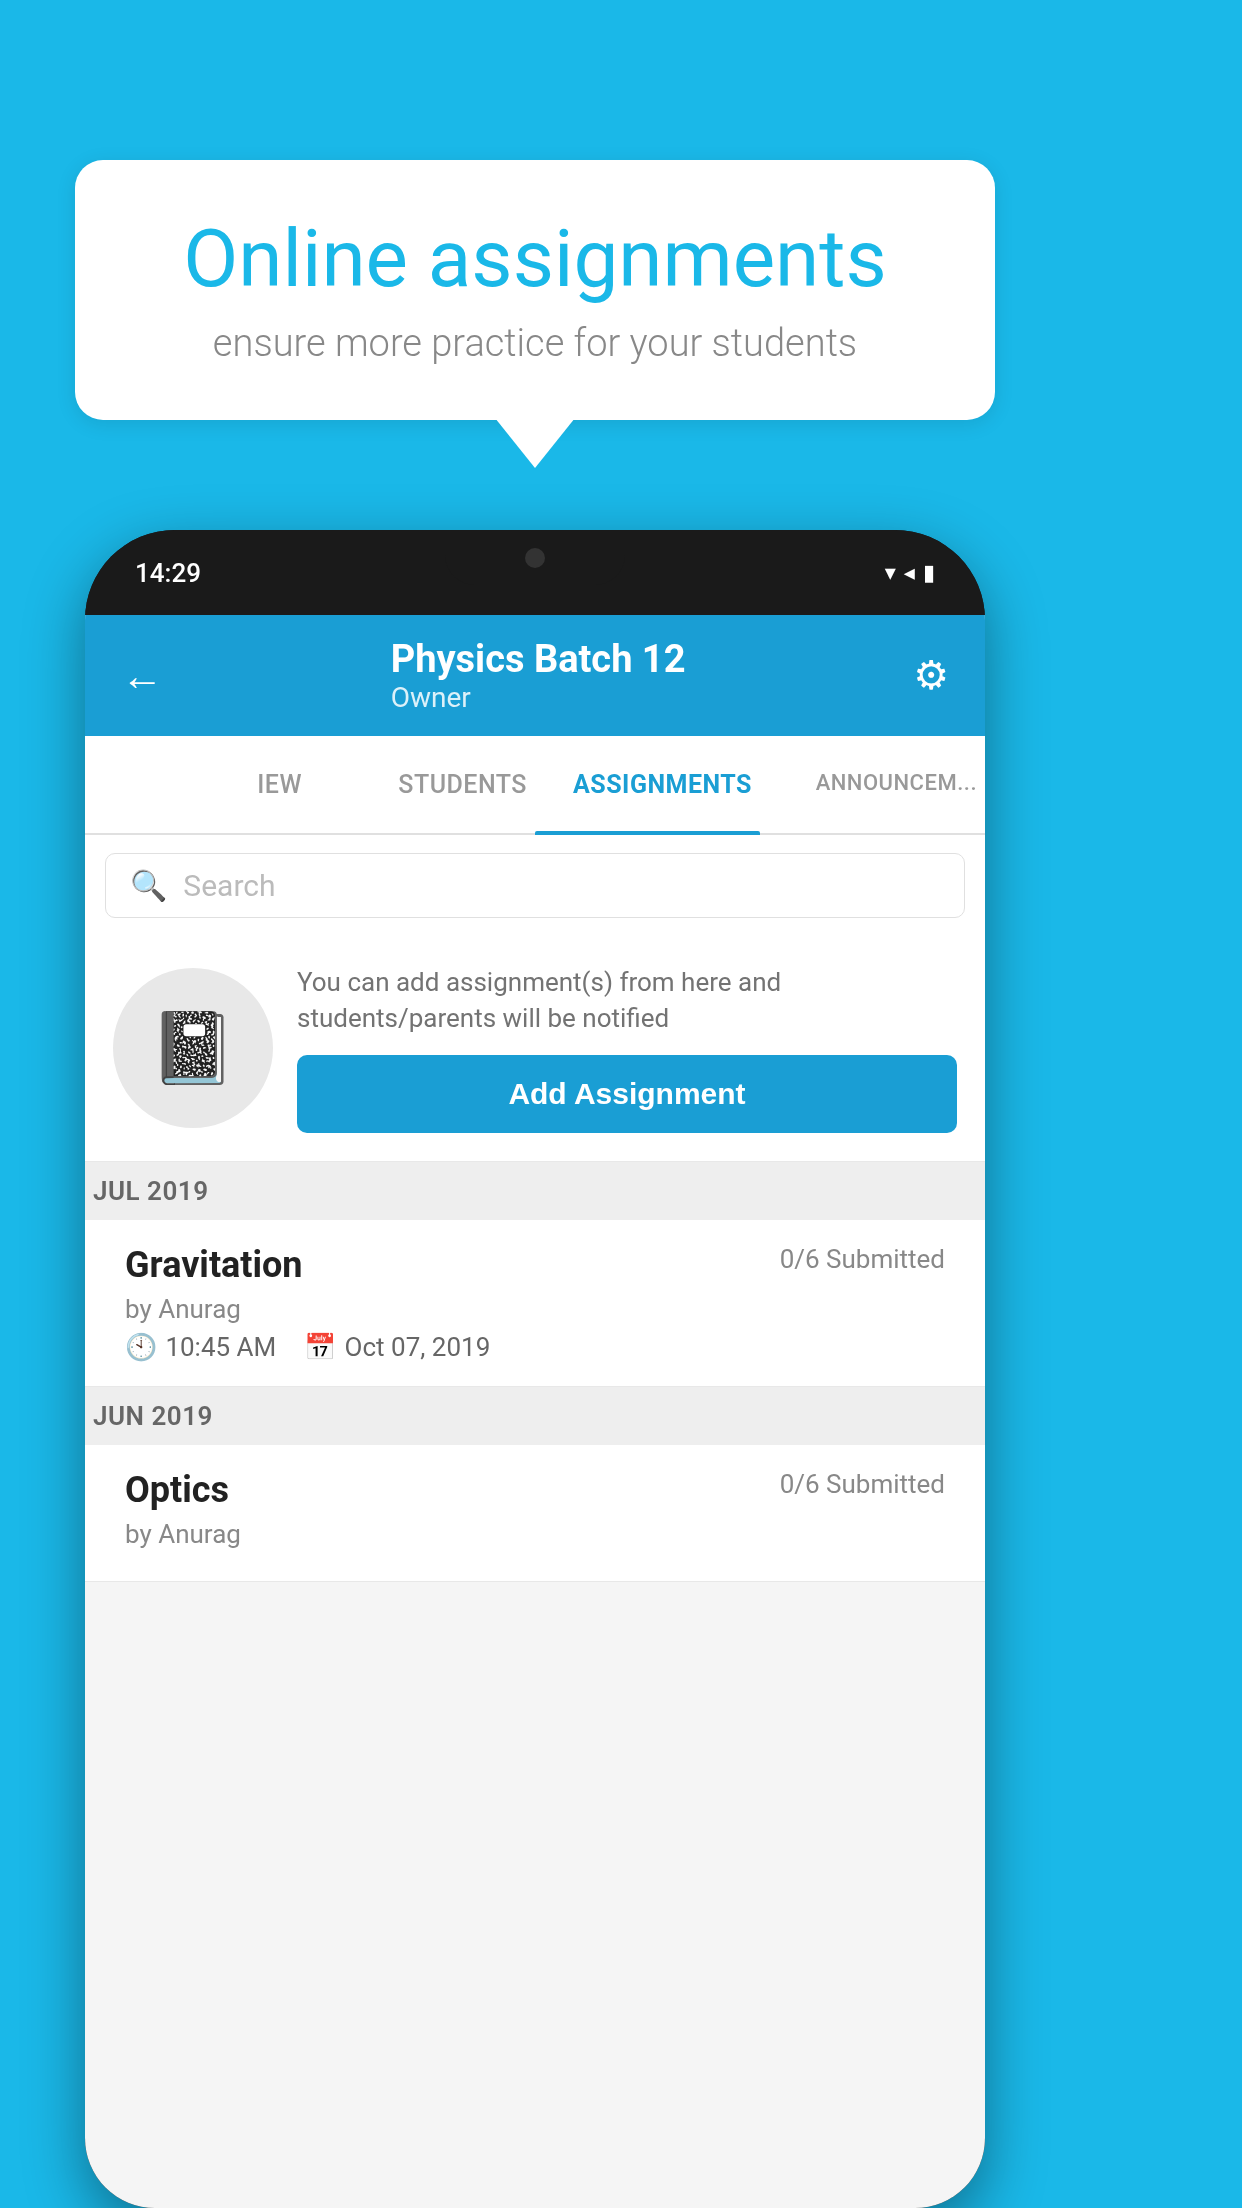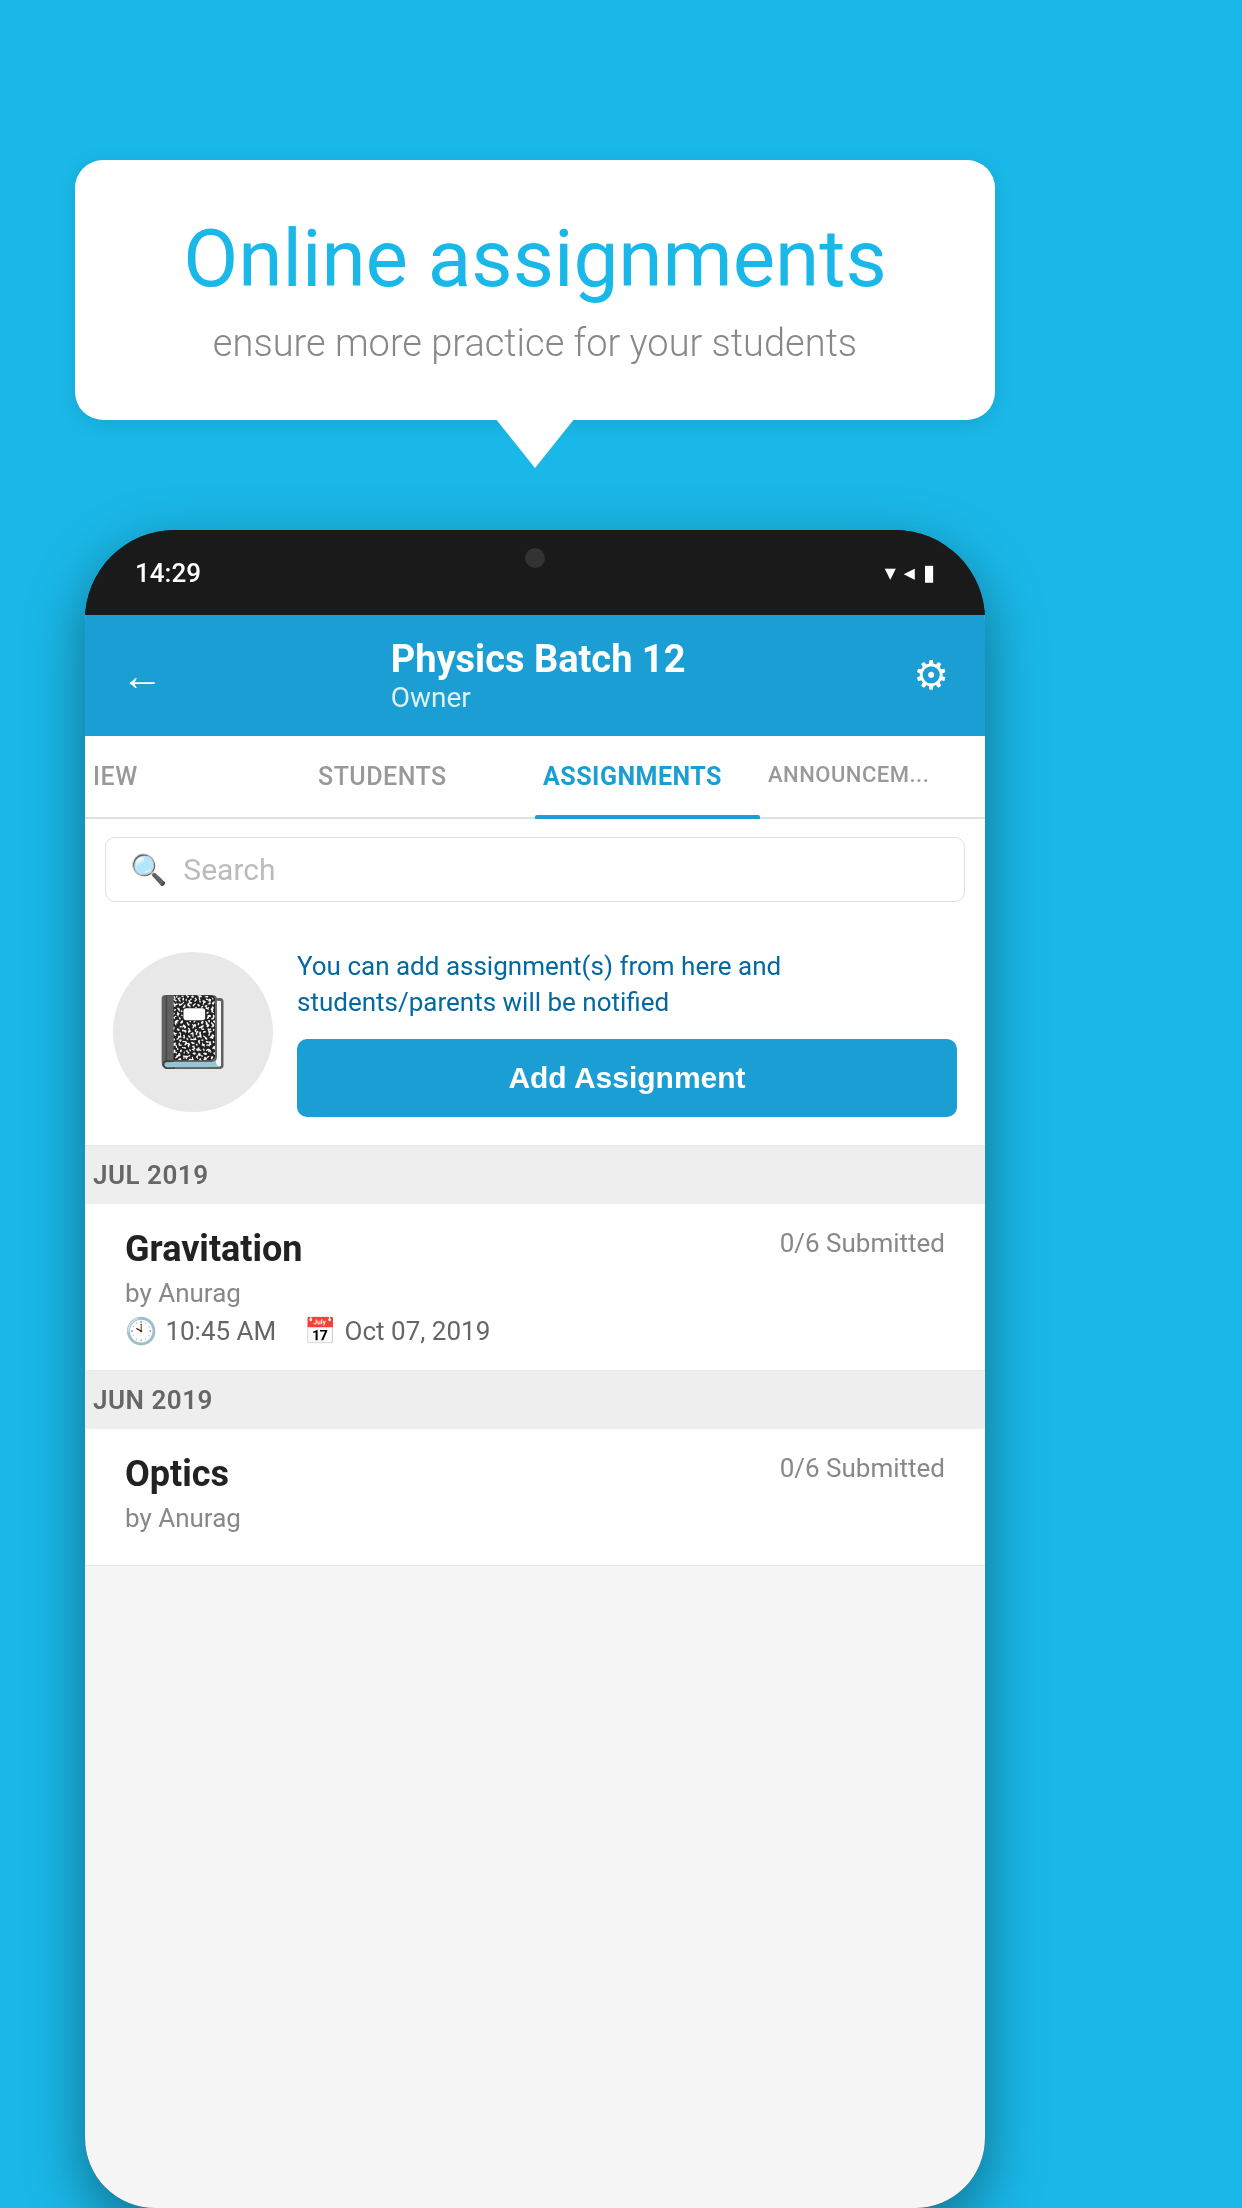--- a/index.html
+++ b/index.html
@@ -171,22 +171,22 @@
     
     .tabs-row {
       background: white;
       display: flex;
       border-bottom: 2px solid #e0e0e0;
       flex-shrink: 0;
     }
 
     .tab-item {
       flex: 1;
-      text-align: left;
-      padding: 26px 8px;
+      text-align: right;
+      padding: 34px 8px;
       font-size: 25px;
       font-weight: 500;
       color: #999;
       cursor: pointer;
       letter-spacing: 0.5px;
       position: relative;
     }
 
     .tab-item.active {
       color: #1a9ed4;
@@ -259,21 +259,21 @@
 
     .promo-content {
       flex: 1;
       display: flex;
       flex-direction: column;
       gap: 18px;
     }
 
     .promo-text {
       font-size: 26px;
-      color: #0369a1;
+      color: #737373;
       line-height: 1.4;
     }
 
     .add-assignment-btn {
       background: #1a9ed4;
       color: white;
       border: none;
       border-radius: 10px;
       padding: 22px 40px;
       font-size: 30px;

